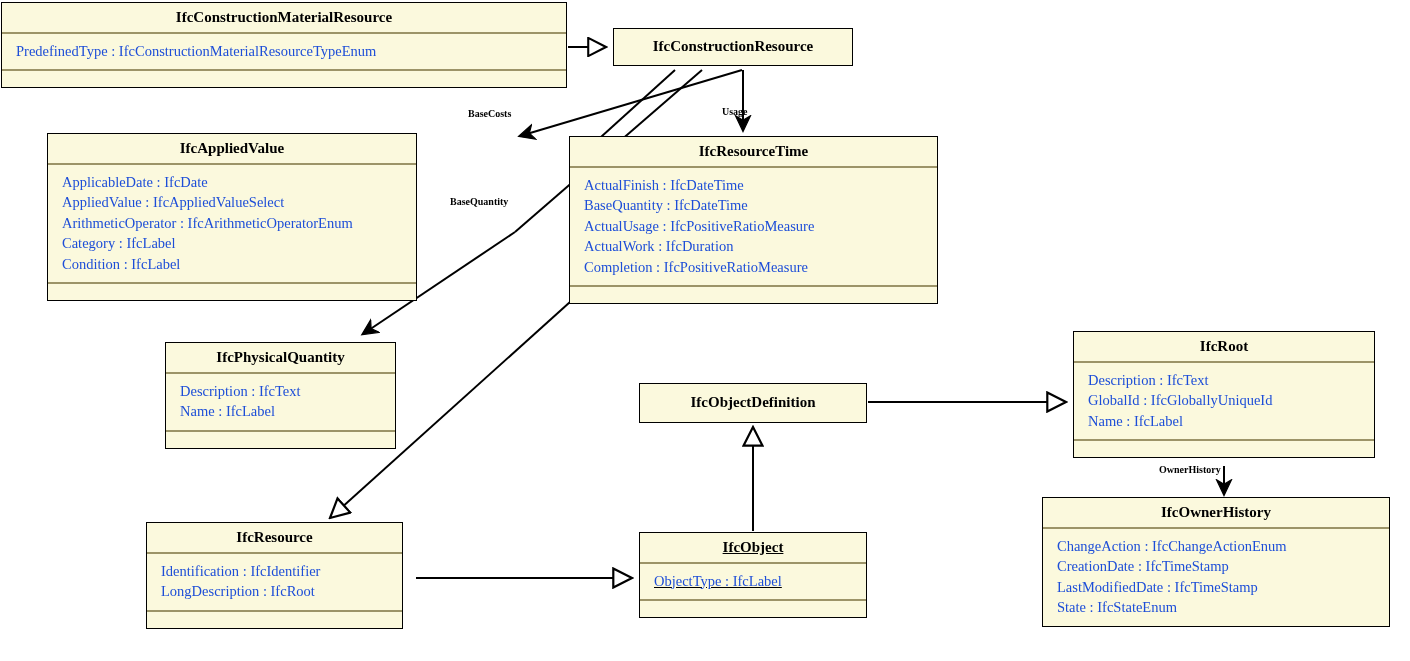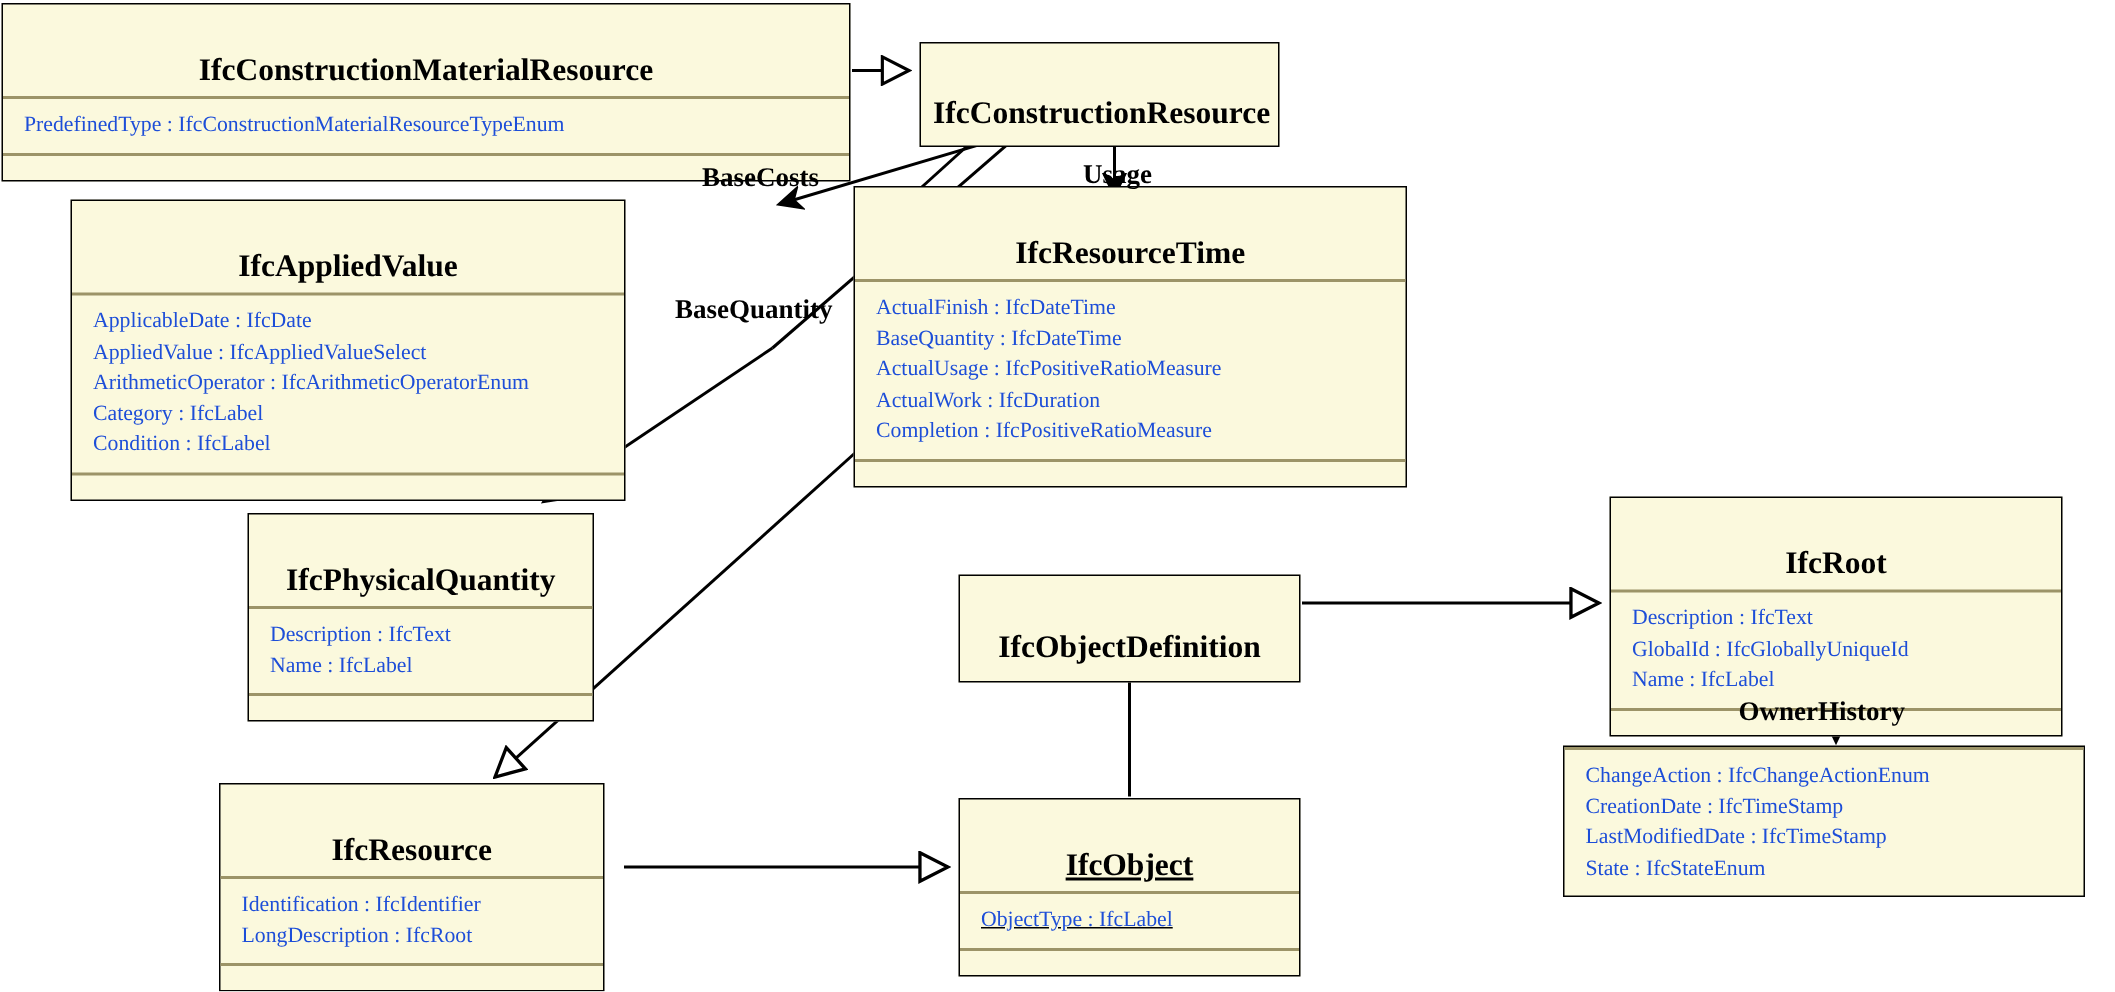--- a/index.html
+++ b/index.html
@@ -27,26 +27,25 @@
   .uml-class {
     position: absolute;
     box-sizing: border-box;
     background: #fbf9dd;
     border: 1.6px solid #000000;
     z-index: 5;
   }
   .uml-title {
     text-align: center;
     font-weight: bold;
-    font-size: 21px;
+    font-size: 15px;
     color: #000000;
     padding: 6px 8px 6px 8px;
     line-height: 1.1;
     white-space: nowrap;
-    margin-top: 26px;
   }
   .uml-sep {
     border-top: 2px solid #9c9468;
     height: 0;
     font-size: 0;
     line-height: 0;
   }
   .uml-attrs {
     padding: 7px 10px 8px 14px;
     font-size: 14.5px;
@@ -55,32 +54,32 @@
   }
   .uml-attr {
     white-space: nowrap;
   }
   .uml-ops {
     height: 16px;
   }
   .edge-label {
     position: absolute;
     font-family: "Liberation Serif", "DejaVu Serif", serif;
-    font-size: 18px;
+    font-size: 10px;
     font-weight: bold;
     color: #000000;
     white-space: nowrap;
     z-index: 8;
   }
 
   
   #cls-constructionmaterialresource { left: 1px;    top: 2px;   width: 566px; }
   #cls-constructionresource         { left: 613px;  top: 28px;  width: 240px; }
   #cls-appliedvalue                 { left: 47px;   top: 133px; width: 370px; }
-  #cls-resourcetime                 { left: 569px;  top: 124px; width: 369px; }
+  #cls-resourcetime                 { left: 569px;  top: 136px; width: 369px; }
   #cls-physicalquantity             { left: 165px;  top: 342px; width: 231px; }
   #cls-objectdefinition             { left: 639px;  top: 383px; width: 228px; }
   #cls-root                         { left: 1073px; top: 331px; width: 302px; }
   #cls-ownerhistory                 { left: 1042px; top: 497px; width: 348px; }
   #cls-resource                     { left: 146px;  top: 522px; width: 257px; }
   #cls-object                       { left: 639px;  top: 532px; width: 228px; text-decoration: underline; }
 </style>
 </head>
 <body>
 
@@ -209,20 +208,21 @@
     <div class="uml-attrs">
       <div class="uml-attr">Description : IfcText</div>
       <div class="uml-attr">GlobalId : IfcGloballyUniqueId</div>
       <div class="uml-attr">Name : IfcLabel</div>
     </div>
     <div class="uml-sep"></div>
     <div class="uml-ops"></div>
   </div>
 
   <div class="uml-class" id="cls-ownerhistory">
+    <div class="uml-title">IfcOwnerHistory</div>
     <div class="uml-sep"></div>
     <div class="uml-attrs">
       <div class="uml-attr">ChangeAction : IfcChangeActionEnum</div>
       <div class="uml-attr">CreationDate : IfcTimeStamp</div>
       <div class="uml-attr">LastModifiedDate : IfcTimeStamp</div>
       <div class="uml-attr">State : IfcStateEnum</div>
     </div>
   </div>
 
   <div class="uml-class" id="cls-resource">

